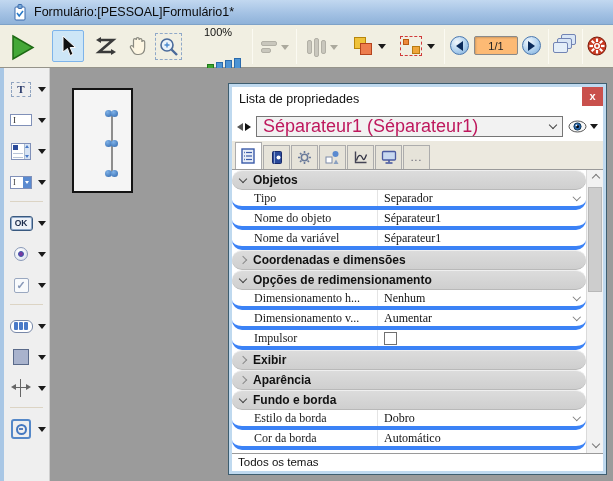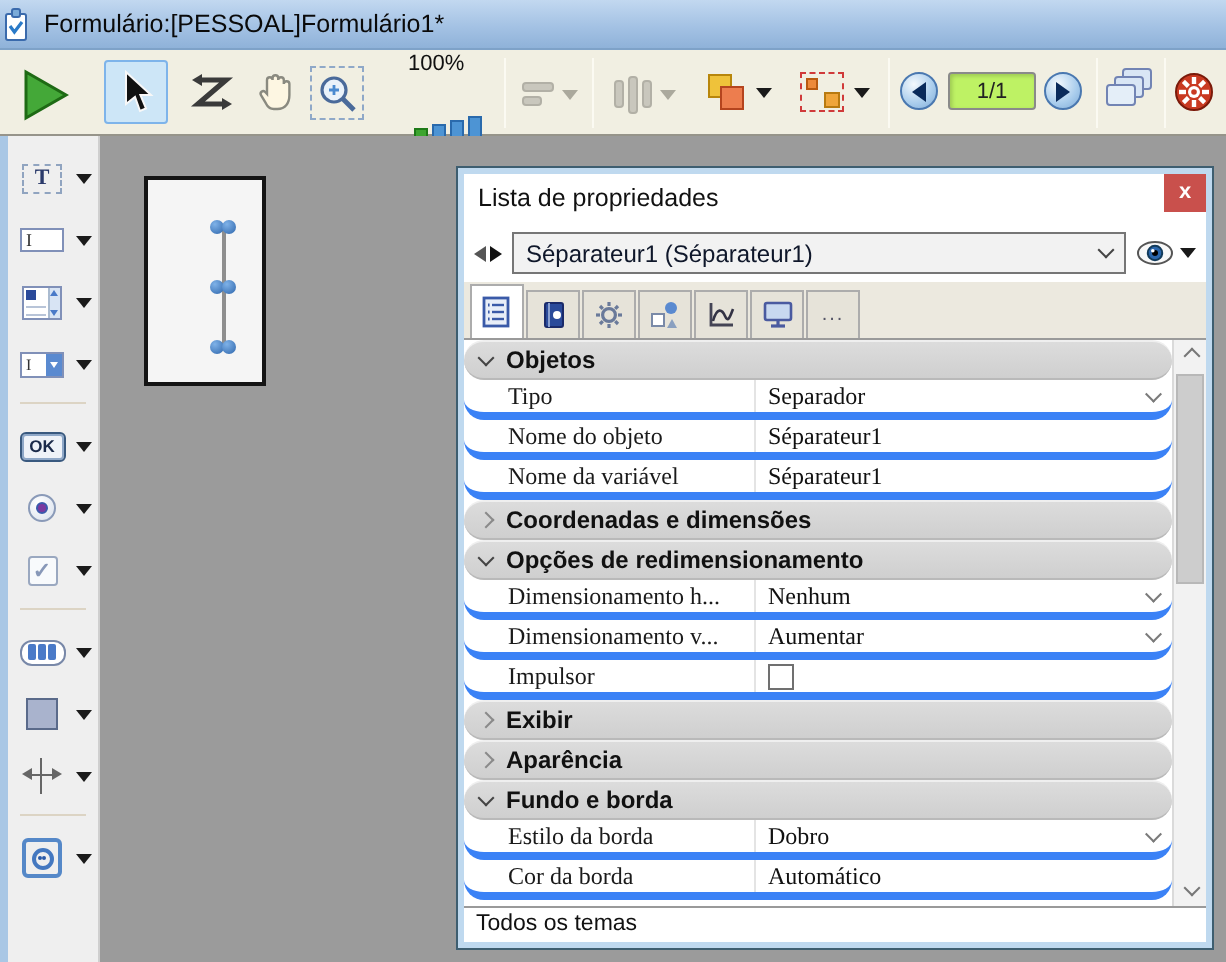--- a/index.html
+++ b/index.html
@@ -3,21 +3,21 @@
 <meta charset="utf-8">
 <style>
   * { box-sizing: border-box; margin: 0; padding: 0; }
   html,body { width:613px; height:481px; }
   body { font-family:"Liberation Sans", sans-serif; font-size:12px; color:#111; }
   .window { position:relative; width:613px; height:481px; overflow:hidden; background:#9B9B9B; }
 
   
   .titlebar { position:absolute; left:0; top:0; width:613px; height:25px;
     background:linear-gradient(#C2D8F0,#A4C2E4 55%,#8FB2D9); border-bottom:1px solid #7EA2C8;
-    display:flex; align-items:center; padding-left:0; gap:6px; }
+    display:flex; align-items:center; padding-left:12px; gap:6px; }
   .titlebar .ttl { font-size:12.5px; color:#0A0A0A; }
 
   
   .toolbar { position:absolute; left:0; top:25px; width:613px; height:43px;
     background:#F1EFE2; border-bottom:1px solid #96948A; }
   .tb { position:absolute; display:flex; align-items:center; justify-content:center; }
   .tbsep { position:absolute; top:4px; width:1px; height:35px; background:#C6C4B4; border-right:1px solid #FBFAF2; }
   .sel-tool { border:1px solid #7EB4EA; background:#CDE6F7; border-radius:2px; }
   .caret { width:0; height:0; border-left:4px solid transparent; border-right:4px solid transparent; border-top:5px solid #1A1A1A; }
   .caret.dis { border-top-color:#ABA99D; }
@@ -27,21 +27,21 @@
   .zbar { width:7px; background:#4D94D4; border:1px solid #2A6AAC; }
   .zbar.g { background:#3DA52F; border-color:#1E7A18; }
   .zmark { position:absolute; left:14px; bottom:0; width:0; height:0;
     border-left:3px solid transparent; border-right:3px solid transparent; border-bottom:4px solid #111; }
   .graybar { background:#C9C7BD; border:1px solid #B2B0A6; border-radius:2px; }
   .navcircle { width:19px; height:19px; border-radius:50%; border:1px solid #4A78B0;
     background:radial-gradient(circle at 35% 30%, #F4F9FD, #A8CCEC 60%, #7FAAD6);
     display:flex; align-items:center; justify-content:center; }
   .tri-l { width:0;height:0;border-top:5px solid transparent;border-bottom:5px solid transparent;border-right:7px solid #0A2A5A; }
   .tri-r { width:0;height:0;border-top:5px solid transparent;border-bottom:5px solid transparent;border-left:7px solid #0A2A5A; }
-  .pagebox { width:44px; height:19px; background:#bef264; border:1px solid #8A8A8A; border-radius:2px;
+  .pagebox { width:44px; height:19px; background:#fdba74; border:1px solid #8A8A8A; border-radius:2px;
     display:flex; align-items:center; justify-content:center; font-size:11px; color:#222;
     box-shadow:inset 1px 1px 2px rgba(0,0,0,.18); }
   .pgstack { position:relative; width:26px; height:22px; }
   .pg { position:absolute; width:15px; height:11px; background:#D9E6F5; border:1px solid #7284B4; border-radius:2px; }
 
   
   .framestrip { position:absolute; left:0; top:68px; width:4px; bottom:0; background:#A9C7E5; }
   .sidebar { position:absolute; left:4px; top:68px; width:46px; bottom:0; background:#EFEFEF;
     border-right:1px solid #CFCFCF; padding-top:9px; }
   .tool { display:flex; align-items:center; padding-left:4px; gap:4px; height:24px; margin-bottom:7px; }
@@ -98,21 +98,21 @@
   .panel { position:absolute; left:229px; top:84px; width:377px; height:390px; background:#fff;
     border:3px solid #BFD9EF; box-shadow:0 0 0 1px #3E5E70; display:flex; flex-direction:column; }
   .ptitle { position:relative; height:25px; line-height:25px; padding-left:7px; font-size:12.5px; background:#fff; }
   .pclose { position:absolute; top:0; right:0; width:21px; height:19px; background:#C9504C; color:#fff;
     font-size:11px; font-weight:bold; text-align:center; line-height:18px; }
   .selrow { height:29px; display:flex; align-items:center; padding:0 5px; gap:5px; background:#fff; }
   .objnav { display:flex; gap:2px; align-items:center; }
   .objnav .l { width:0;height:0;border-top:4.5px solid transparent;border-bottom:4.5px solid transparent;border-right:6px solid #555; }
   .objnav .r { width:0;height:0;border-top:4.5px solid transparent;border-bottom:4.5px solid transparent;border-left:6px solid #111; }
   .combo { flex:1; height:21px; background:#F2F2F2; border:1px solid #767676; display:flex; align-items:center;
-    padding:0 6px; font-size:12px; color:#0f172a; }
+    padding:0 6px; font-size:18px; color:#be185d; }
   .combo .sp { flex:1; }
   .chev { display:inline-block; width:6px; height:6px; border-right:1.7px solid #444; border-bottom:1.7px solid #444; }
   .chev.down { transform:rotate(45deg); }
   .chev.up { transform:rotate(-135deg); }
   .chev.right { transform:rotate(-45deg); border-color:#8a8a8a; }
   .eyebtn { display:flex; align-items:center; gap:3px; }
   .tabs { height:29px; background:#ECE9DF; border-bottom:1px solid #9A9A9A; display:flex; align-items:flex-end; padding-left:3px; }
   .tab { width:27px; height:24px; margin-right:1px; border:1px solid #ACACAC; border-bottom:none; background:#E6E3D9;
     display:flex; align-items:center; justify-content:center; }
   .tab.selected { background:#fff; height:27px; }

